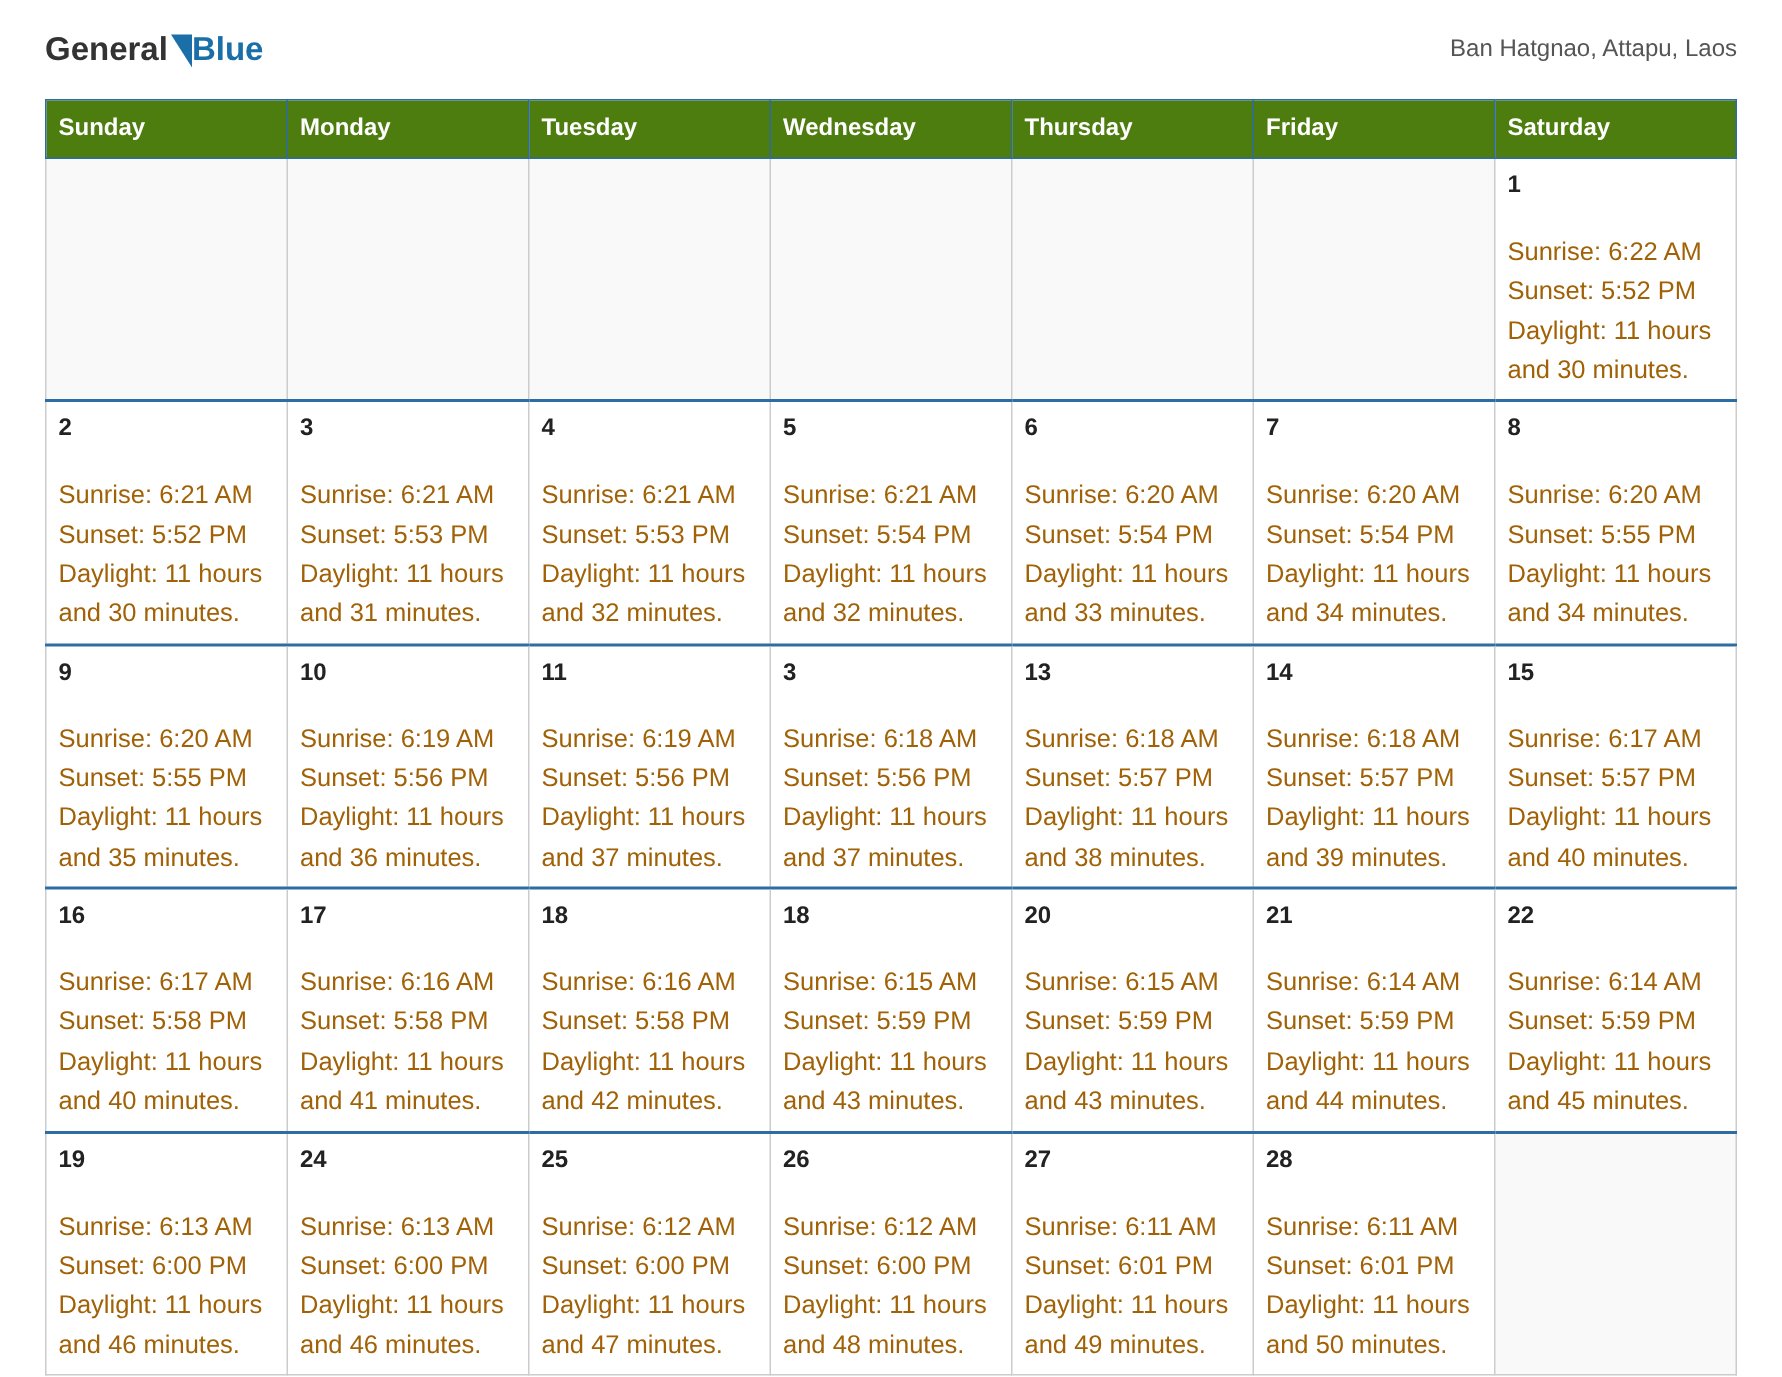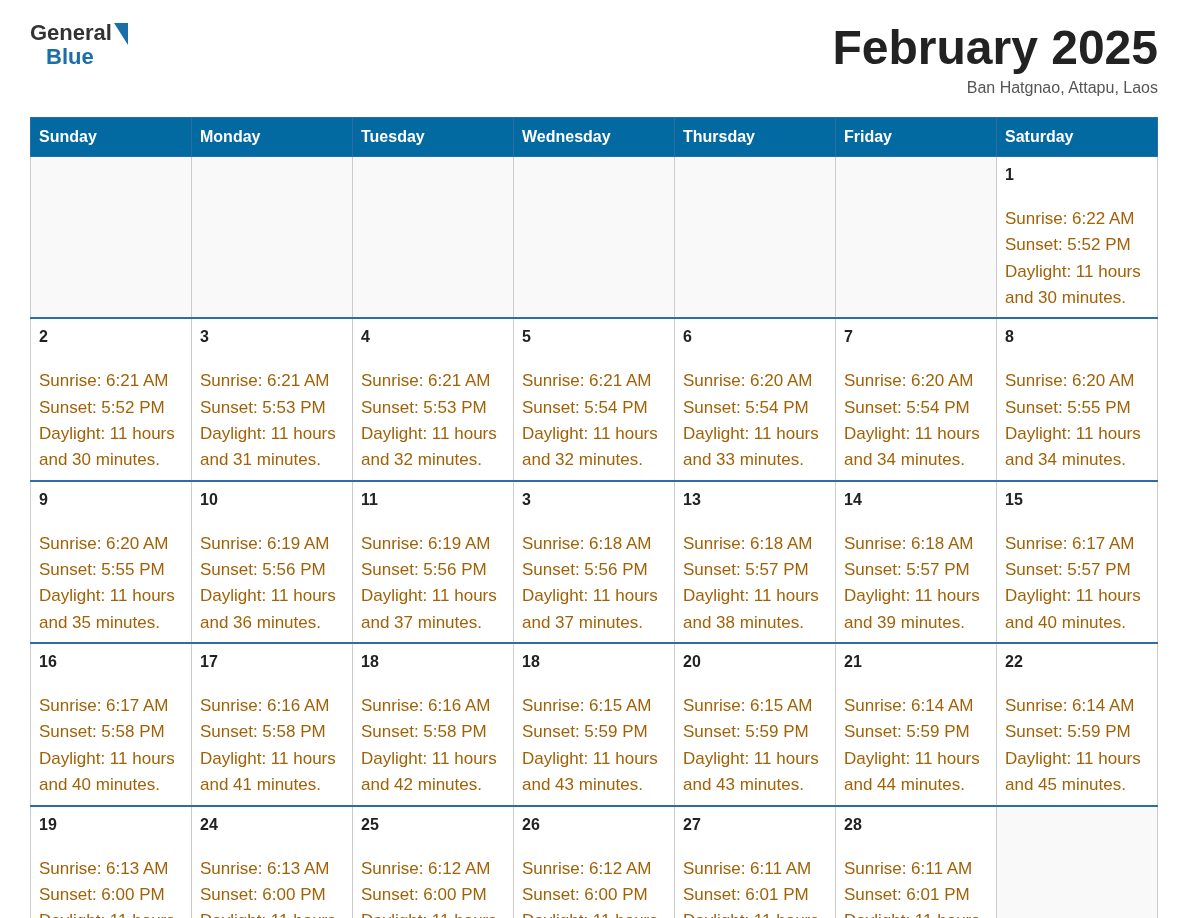--- a/index.html
+++ b/index.html
@@ -10,22 +10,22 @@
       color: #333;
     }
     .header {
       display: flex;
       justify-content: space-between;
       align-items: flex-start;
       margin-bottom: 20px;
     }
     .logo {
       display: flex;
-      flex-direction: column;
-      align-items: flex-start;
+      flex-direction: row;
+      align-items: flex-end;
     }
     .logo-top {
       display: flex;
       align-items: center;
     }
     .logo-general {
       font-size: 22px;
       font-weight: bold;
       color: #333;
     }
@@ -36,42 +36,41 @@
       border-right: 0px solid transparent;
       border-top: 22px solid #1a6fa8;
       margin-left: 2px;
       margin-top: 2px;
     }
     .logo-blue {
       font-size: 22px;
       font-weight: bold;
       color: #1a6fa8;
       margin-top: -2px;
-      margin-left: 16px;
     }
     .title-section {
       text-align: right;
     }
     .main-title {
       font-size: 48px;
       font-weight: bold;
       color: #222;
     }
     .subtitle {
       font-size: 16px;
       color: #555;
       margin-top: 4px;
     }
     .calendar {
       width: 100%;
       border-collapse: collapse;
       border: 1px solid #ccc;
     }
     .calendar th {
-      background-color: #0369a1;
+      background-color: #4d7c0f;
       color: #fff;
       padding: 10px 8px;
       font-size: 16px;
       font-weight: bold;
       text-align: left;
       border: 1px solid #2e6da4;
     }
     .calendar td {
       vertical-align: top;
       padding: 6px 8px;
@@ -106,21 +105,20 @@
 
 <div class="header">
   <div class="logo">
     <div class="logo-top">
       <span class="logo-general">General</span>
       <div class="logo-arrow"></div>
     </div>
     <span class="logo-blue">Blue</span>
   </div>
   <div class="title-section">
-    <div class="main-title">February 2025</div>
     <div class="subtitle">Ban Hatgnao, Attapu, Laos</div>
   </div>
 </div>
 
 <table class="calendar">
   <thead>
     <tr>
     <th>Sunday</th>
         <th>Monday</th>
         <th>Tuesday</th>

